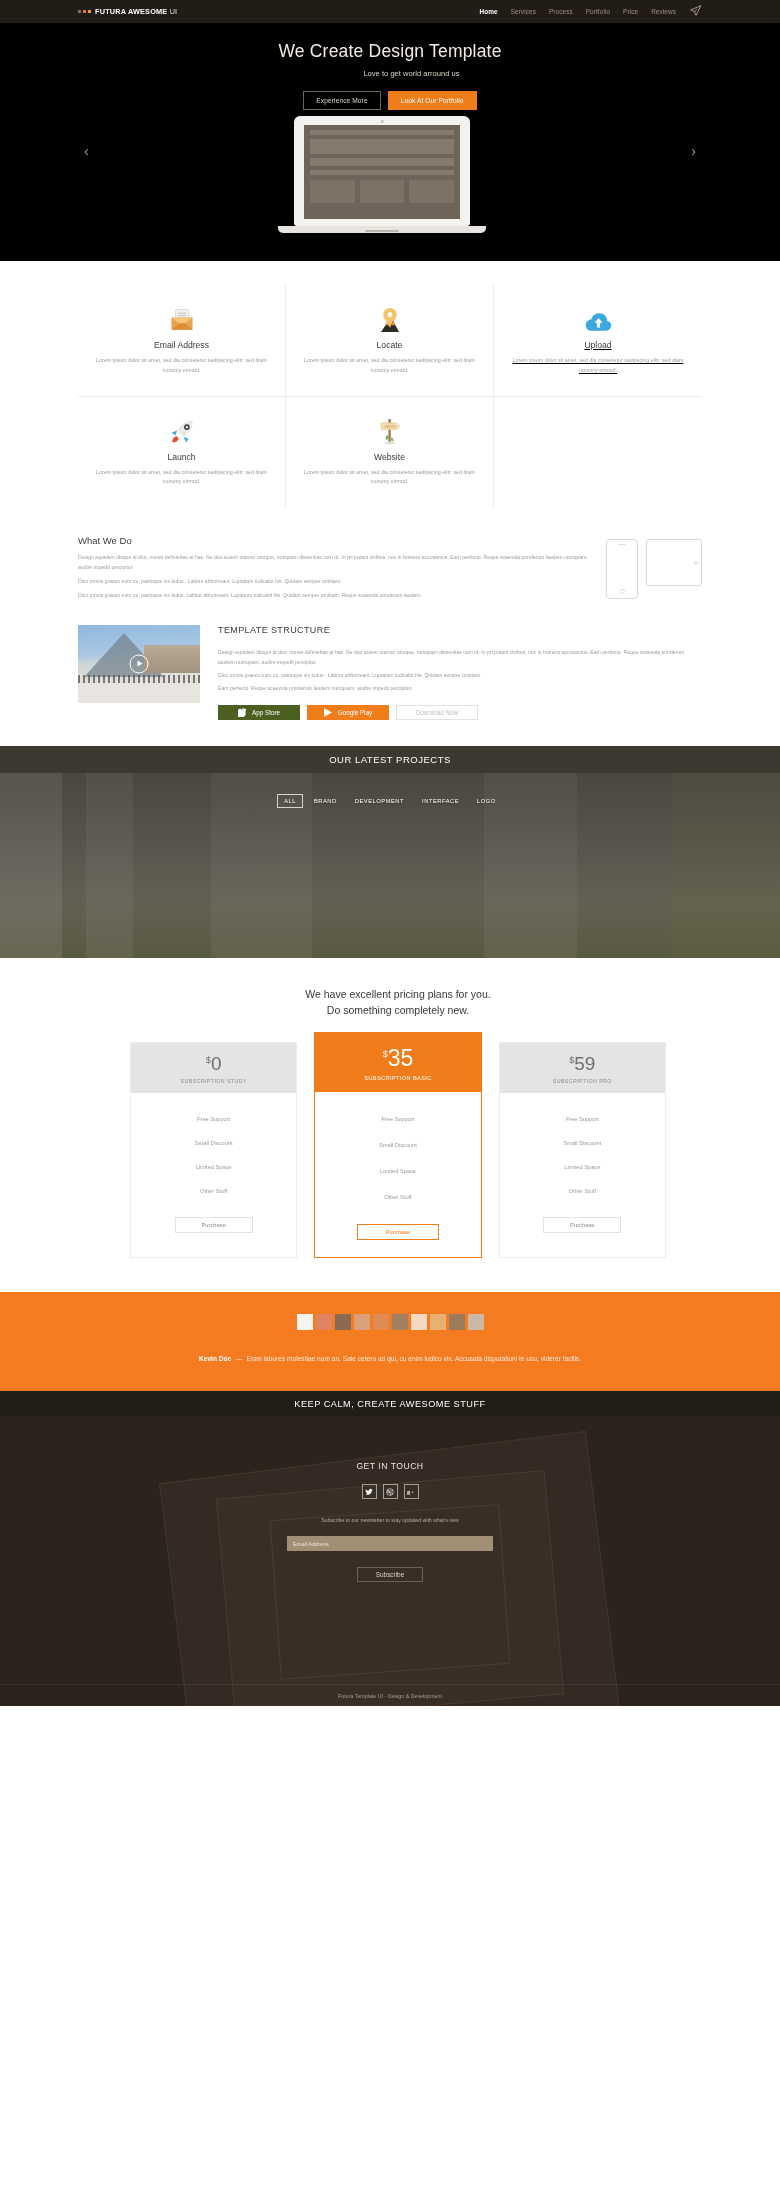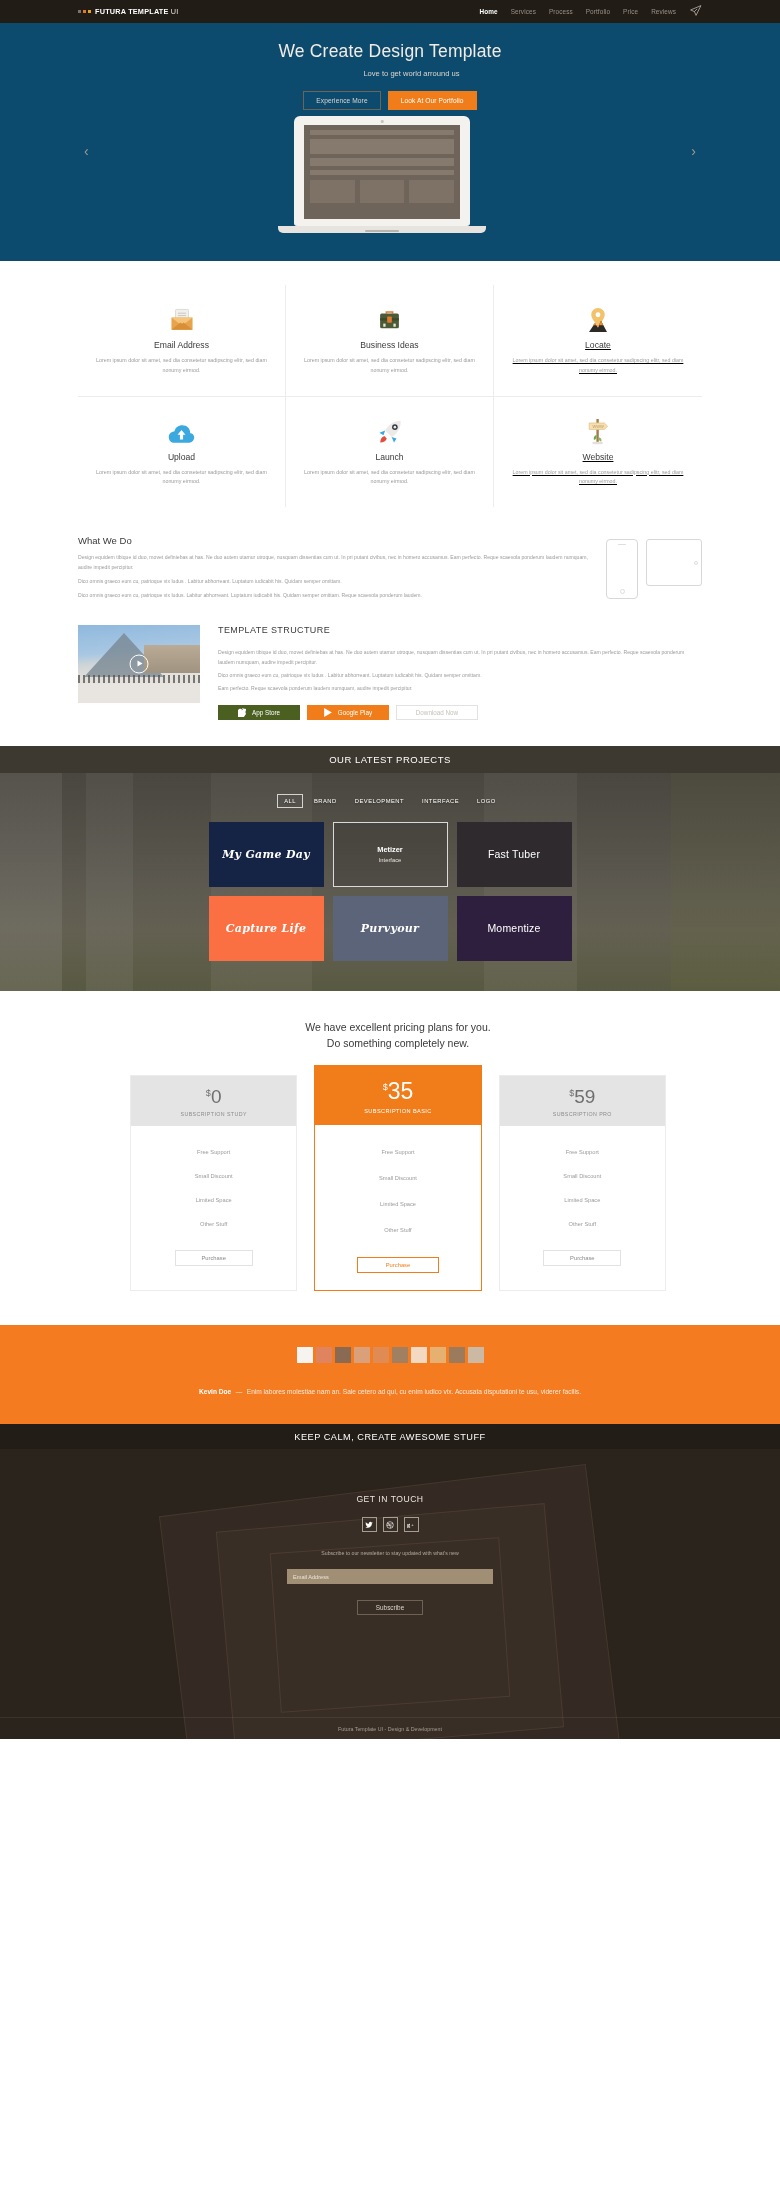--- a/index.html
+++ b/index.html
@@ -23,21 +23,21 @@
   .logo-dots i:nth-child(3) { background: #e8a02a; }
   .logo-text { color: #fff; font-size: 7.3px; font-weight: bold; letter-spacing: .2px; }
   .logo-text .light { font-weight: normal; color: #e3ddd4; }
   .topnav { margin-left: auto; display: flex; align-items: center; gap: 13px; }
   .topnav a { font-size: 6.4px; color: #9a9188; text-decoration: none; letter-spacing: .1px; }
   .topnav a.active { color: #fff; font-weight: bold; }
   .send-icon { color: #cfc7bb; display: block; }
 
   
   .hero {
-    height: 238px; background: #0c4a6e;
+    height: 238px; background: #000000;
     position: relative; text-align: center;
     padding-top: 18px;
   }
   .hero h1 { font-size: 17.5px; color: #f2ece4; font-weight: normal; letter-spacing: .2px; }
   .hero .sub { font-size: 7.6px; color: #ded6cb; margin-top: 7px; margin-left: 43px; }
   .hero-btns { margin-top: 13px; display: flex; justify-content: center; gap: 7px; }
   .btn-outline {
     border: 1px solid #6d6456; color: #ded6cb; background: transparent;
     font-size: 6.6px; padding: 5px 12px; cursor: pointer;
     font-family: inherit; letter-spacing: .1px;
@@ -138,21 +138,21 @@
     display: flex; align-items: center; justify-content: center; gap: 6px;
     height: 15px; width: 82px; color: #fff; font-size: 6.3px; cursor: pointer;
     border: none; font-family: inherit;
   }
   .store-btn.apple { background: #4b6020; }
   .store-btn.google { background: #f07d1a; }
   .store-btn.dl { background: #fff; border: 1px solid #e2e2e2; color: #c6c2bb; }
   .store-btn svg { flex-shrink: 0; }
 
   
-  .portfolio { position: relative; height: 245px; overflow: hidden;
+  .portfolio { position: relative; height: 212px; overflow: hidden;
     background: linear-gradient(180deg,#5b5a55 0%,#6d6b62 30%,#7d7a6f 55%,#86836f 75%,#6f7350 100%); }
   .pf-bgoverlay { position: absolute; inset: 0;
     background: linear-gradient(180deg,rgba(52,48,42,.55),rgba(52,48,42,.38)); }
   .pf-bgdeco { position: absolute; inset: 0; opacity: .35;
     background:
       linear-gradient(90deg, rgba(235,235,232,.55) 0 8%, transparent 8% 11%, rgba(225,225,220,.4) 11% 17%, transparent 17% 27%, rgba(245,240,230,.3) 27% 40%, transparent 40% 62%, rgba(240,235,225,.32) 62% 74%, transparent 74% 86%, rgba(140,150,60,.45) 86% 100%); }
   .pf-head { position: relative; height: 27px; background: #3d3830;
     display: flex; align-items: center; justify-content: center; z-index: 3; }
   .pf-head h2 { color: #fff; font-size: 9.5px; font-weight: normal; letter-spacing: .5px; }
   .pf-filters { position: relative; z-index: 3; display: flex; justify-content: center;
@@ -245,21 +245,21 @@
 </head>
 <body>
 
 <div class="topbar">
   <div class="logo">
     <span class="logo-dots">
         <i></i>
         <i></i>
         <i></i>
       </span>
-    <span class="logo-text"><span>FUTURA TEMPLATE</span> <span class="light">UI</span></span>
+    <span class="logo-text"><span>FUTURA AWESOME</span> <span class="light">UI</span></span>
   </div>
   <nav class="topnav">
     <a href="#" class="active">Home</a>
     <a href="#">Services</a>
     <a href="#">Process</a>
     <a href="#">Portfolio</a>
     <a href="#">Price</a>
     <a href="#">Reviews</a>
     <span class="send-icon">
       <svg width="13" height="13" viewBox="0 0 24 24" fill="none" stroke="#cfc7bb" stroke-width="1.3">
@@ -310,34 +310,20 @@
           <rect x="11" y="10" width="10" height="1.2" fill="#c9c5be"></rect>
         <path d="M3 13h26v15H3z" fill="#e8a44c"></path>
           <path d="M3 13l13 10 13-10" fill="#f5c57d"></path>
         <path d="M3 28l11-9 2 1.5 2-1.5 11 9z" fill="#d88f36"></path>
       </svg>
     </div>
     <h3>Email Address</h3>
     <p>Lorem ipsum dolor sit amet,  sed dia  consetetur sadipscing elitr, sed diam nonumy eirmod.</p>
   </div>
 
-  <div class="svc">
-    <div class="svc-ico">
-      <svg width="25" height="25" viewBox="0 0 32 32">
-        <path d="M12 7V5h8v2" fill="none" stroke="#e07a2e" stroke-width="2"></path>
-        <rect x="4" y="7" width="24" height="19" rx="2" fill="#4b5b36"></rect>
-        <rect x="4" y="13" width="24" height="3" fill="#3c4a2b"></rect>
-        <rect x="13" y="11" width="6" height="8" rx="1" fill="#e07a2e"></rect>
-        <rect x="8" y="20" width="3" height="4" fill="#e8e3d6"></rect>
-          <rect x="21" y="20" width="3" height="4" fill="#e8e3d6"></rect>
-      </svg>
-    </div>
-    <h3>Business Ideas</h3>
-    <p>Lorem ipsum dolor sit amet,  sed dia  consetetur sadipscing elitr, sed diam nonumy eirmod.</p>
-  </div>
 
   <div class="svc">
     <div class="svc-ico">
       <svg width="24" height="26" viewBox="0 0 32 34">
         <path d="M16 1c-5 0-9 4-9 9 0 6 9 15 9 15s9-9 9-15c0-5-4-9-9-9z" fill="#f3c36b"></path>
         <circle cx="16" cy="10" r="3.2" fill="#fff"></circle>
         <path d="M4 33l8-12 4 6 4-9 8 15z" fill="#2d2a25"></path>
         <path d="M12 21l4 6 4-9 3 6H9z" fill="#ef8b2c"></path>
       </svg>
     </div>
@@ -445,41 +431,20 @@
   <div class="pf-bgoverlay"></div>
   <div class="pf-head">
     <h2>OUR LATEST PROJECTS</h2>
   </div>
   <div class="pf-filters">
     <button class="active">ALL</button>
     <button>BRAND</button>
     <button>DEVELOPMENT</button>
     <button>INTERFACE</button>
     <button>LOGO</button>
-  </div>
-  <div class="pf-grid">
-    <div class="pf-tile" style="background:#152345">
-      <span class="t-name script">My Game Day</span>
-    </div>
-    <div class="pf-tile hover">
-      <span class="t-name">Metizer</span>
-      <span class="t-sub">Interface</span>
-    </div>
-    <div class="pf-tile" style="background:#2f2a2e">
-      <span class="t-name plain">Fast Tuber</span>
-    </div>
-    <div class="pf-tile" style="background:#fb7042">
-      <span class="t-name script">Capture Life</span>
-    </div>
-    <div class="pf-tile" style="background:#5b6479">
-      <span class="t-name script">Purvyour</span>
-    </div>
-    <div class="pf-tile" style="background:#2f1f3e">
-      <span class="t-name plain">Momentize</span>
-    </div>
   </div>
 </section>
 
 <section class="pricing">
   <h2>
     <span>We have excellent pricing plans for you.</span><br>
     <span>Do something completely new.</span>
   </h2>
   <div class="price-grid">
 

